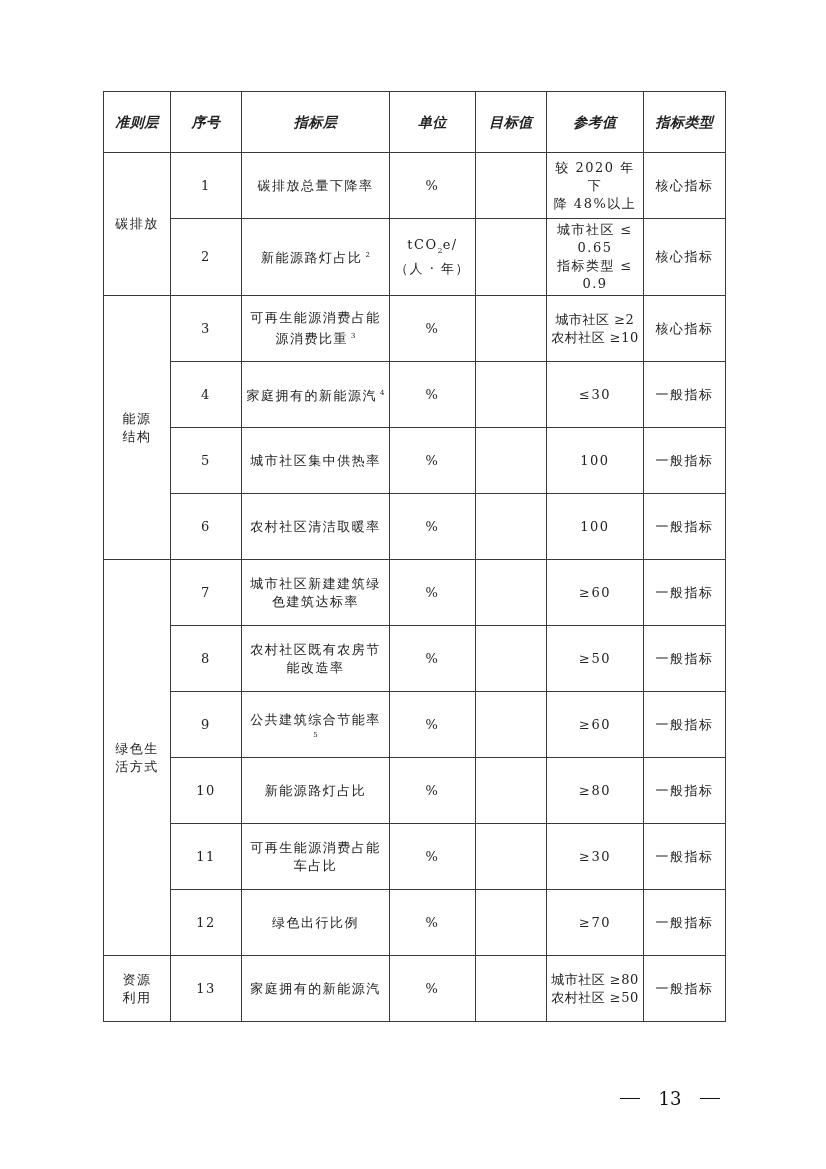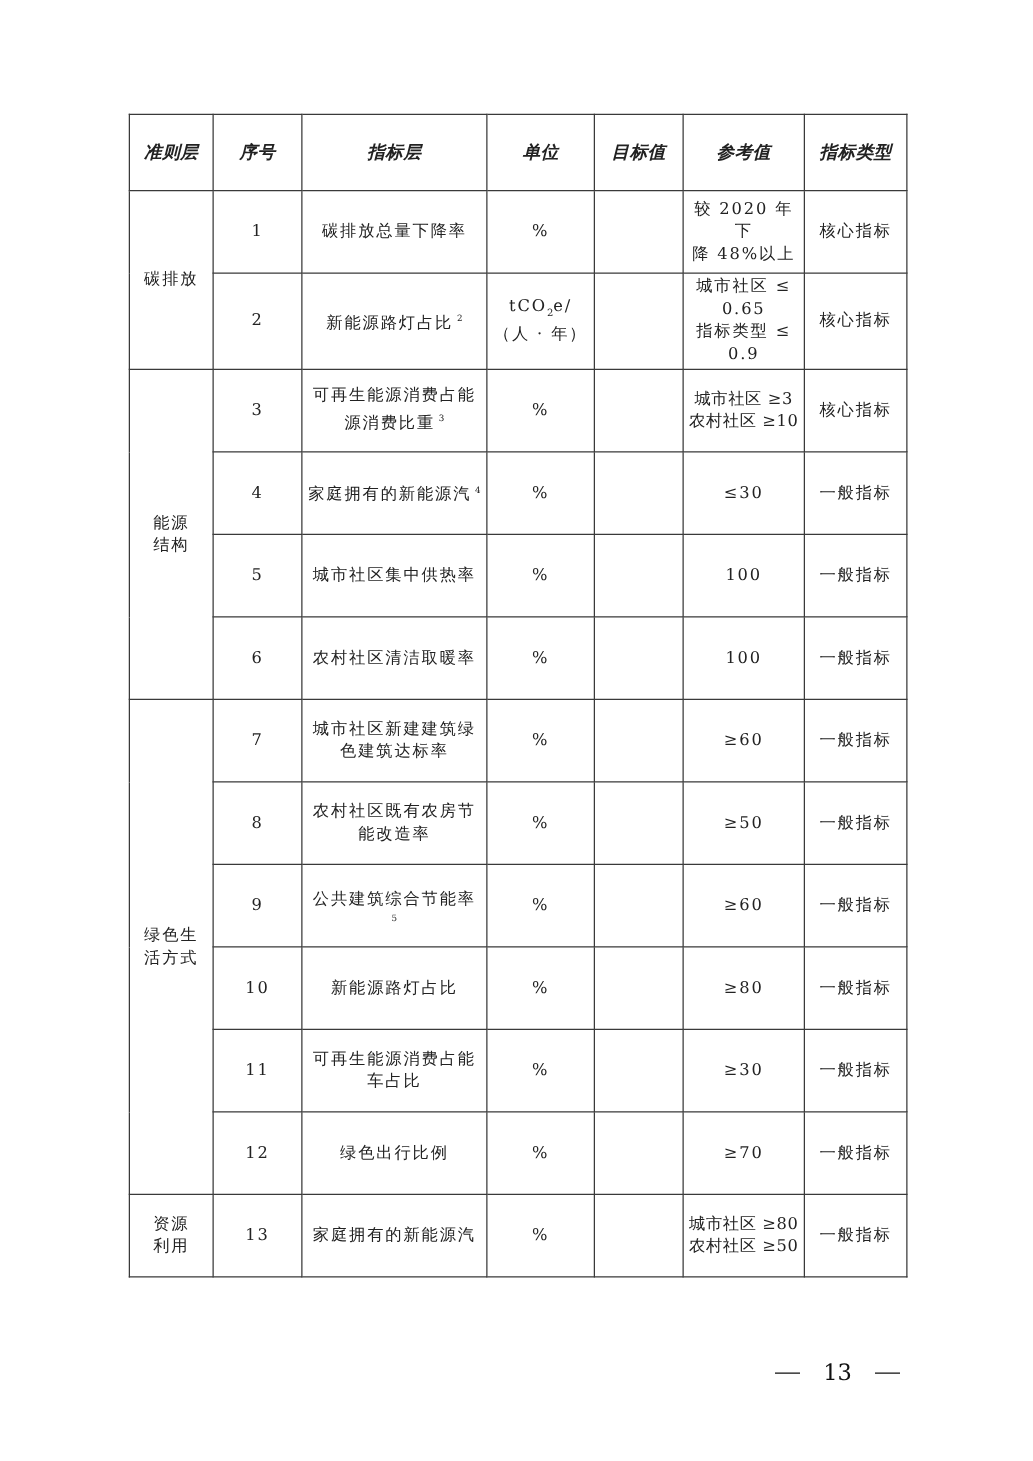--- a/index.html
+++ b/index.html
@@ -97,21 +97,21 @@
           <span class="ln">结构</span>
         </td>
     <td>3</td>
     <td>
           <span class="ln">可再生能源消费占能</span>
           <span class="ln"><span>源消费比重</span><span class="sup">3</span></span>
         </td>
     <td>%</td>
     <td></td>
     <td style="letter-spacing:0.5px">
-          <span class="ln">城市社区 ≥3</span>
+          <span class="ln">城市社区 ≥2</span>
           <span class="ln">农村社区 ≥10</span>
         </td>
     <td>核心指标</td>
   </tr>
 
   <tr class="r">
     <td>4</td>
     <td><span>家庭拥有的新能源汽</span><span class="sup">4</span></td>
     <td>%</td>
     <td></td>

